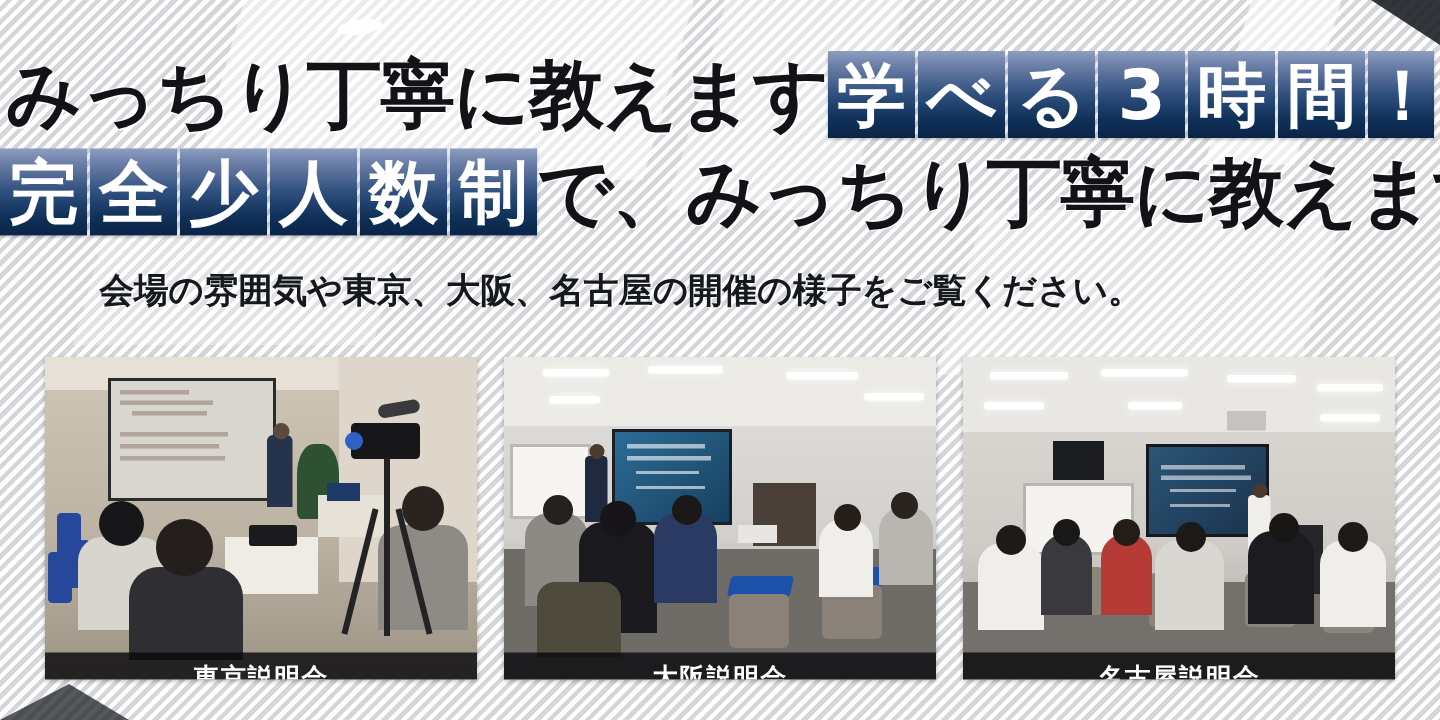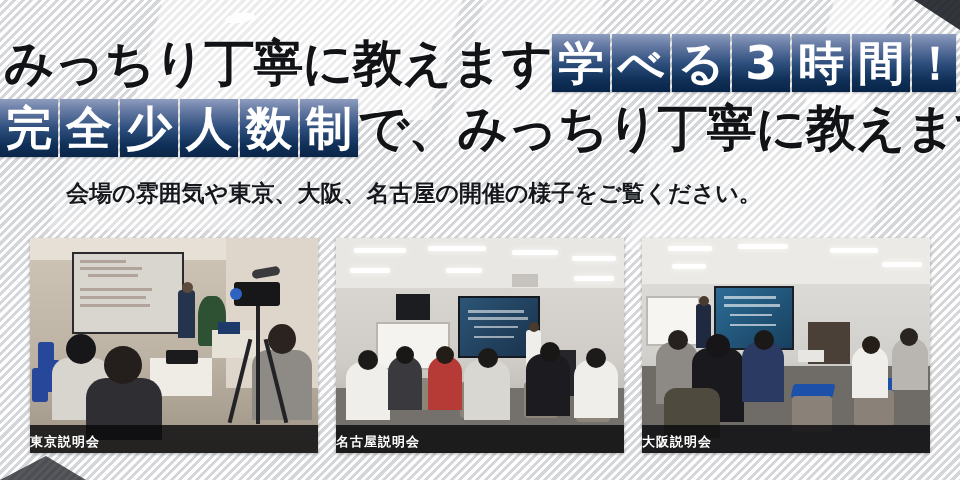--- a/index.html
+++ b/index.html
@@ -140,25 +140,25 @@
     height: 215px;
     overflow: hidden;
     background: #8d8377;
     box-shadow: 0 1px 3px rgba(0,0,0,0.28);
   }
   .photo .scene { position: absolute; inset: 0; }
 
   .caption {
     position: absolute;
     left: 0; right: 0; bottom: 0;
-    height: 28px;
+    height: 18px;
     line-height: 34px;
-    text-align: left;
+    text-align: center;
     color: #ffffff;
-    font-size: 13px;
+    font-size: 17px;
     font-weight: 700;
     background: rgba(10,10,12,0.82);
     letter-spacing: 1px;
   }
 
   
   .s1 { background: linear-gradient(to bottom, #cfc6b8 0%, #bdb3a4 55%, #9d9384 100%); }
   .s1 .wallR  { position:absolute; left:196px; top:0; width:92px; height:150px; background:#ded6ca; }
   .s1 .ceil   { position:absolute; left:0; top:0; width:288px; height:22px; background:#e6e0d6; }
   .s1 .screen { position:absolute; left:42px; top:14px; width:108px; height:78px; background:#d9d5cf; border:2px solid #2b2b2e; }
@@ -275,20 +275,59 @@
         <div class="bodyC"></div>
         <div class="headC"></div>
         <div class="trileg" style="left:226px; top:66px; width:4px; height:120px;"></div>
         <div class="trileg" style="left:208px; top:100px; width:4px; height:86px; transform:rotate(14deg);"></div>
         <div class="trileg" style="left:244px; top:100px; width:4px; height:86px; transform:rotate(-14deg);"></div>
         <div class="cam"></div>
         <div class="camlens"></div>
         <div class="mic"></div>
       </div>
       <div class="caption">東京説明会</div>
+    </div>
+
+    <div class="photo">
+      <div class="scene s3">
+        <div class="ceil"></div>
+        <div class="lamp" style="left:26px;  top:8px;  width:44px;"></div>
+        <div class="lamp" style="left:96px;  top:6px;  width:50px;"></div>
+        <div class="lamp" style="left:188px; top:10px; width:48px;"></div>
+        <div class="lamp" style="left:240px; top:24px; width:40px;"></div>
+        <div class="lamp" style="left:30px;  top:26px; width:34px;"></div>
+        <div class="wbd"></div>
+        <div class="scr"></div>
+        <div class="scrln" style="left:82px;  top:58px; width:52px; height:3px;"></div>
+        <div class="scrln" style="left:82px;  top:66px; width:56px; height:3px;"></div>
+        <div class="scrln" style="left:88px;  top:76px; width:42px; height:2px;"></div>
+        <div class="scrln" style="left:88px;  top:86px; width:46px; height:2px;"></div>
+        <div class="pres"></div>
+        <div class="preshd"></div>
+        <div class="podium"></div>
+        <div class="floor"></div>
+        <div class="proj"></div>
+        <div class="bchair" style="left:150px; top:146px; width:42px; height:14px; transform:skewX(-12deg);"></div>
+        <div class="bchair" style="left:214px; top:140px; width:40px; height:13px; transform:skewX(-12deg);"></div>
+        <div class="chair" style="left:150px; top:158px; width:40px; height:36px;"></div>
+        <div class="chair" style="left:212px; top:152px; width:40px; height:36px;"></div>
+        <div class="chair" style="left:94px;  top:128px; width:32px; height:32px;"></div>
+        <div class="body" style="left:14px;  top:104px; width:42px; height:62px; background:#8d8a86;"></div>
+        <div class="head" style="left:26px;  top:92px;  width:20px; height:20px; background:#26211e;"></div>
+        <div class="body" style="left:50px;  top:110px; width:52px; height:74px; background:#1a1a1e;"></div>
+        <div class="head" style="left:64px;  top:96px;  width:24px; height:24px; background:#171517;"></div>
+        <div class="body" style="left:100px; top:104px; width:42px; height:60px; background:#2a3a63;"></div>
+        <div class="head" style="left:112px; top:92px;  width:20px; height:20px; background:#1b1917;"></div>
+        <div class="body" style="left:210px; top:108px; width:36px; height:52px; background:#efeeea;"></div>
+        <div class="head" style="left:220px; top:98px;  width:18px; height:18px; background:#241d18;"></div>
+        <div class="body" style="left:250px; top:100px; width:36px; height:52px; background:#b9b6b1;"></div>
+        <div class="head" style="left:258px; top:90px;  width:18px; height:18px; background:#2a2420;"></div>
+        <div class="body" style="left:22px;  top:150px; width:56px; height:50px; background:#4f4a3e; border-radius:12px 12px 0 0;"></div>
+      </div>
+      <div class="caption">大阪説明会</div>
     </div>
 
     <div class="photo">
       <div class="scene s2">
         <div class="ceil"></div>
         <div class="lamp" style="left:18px;  top:10px; width:52px;"></div>
         <div class="lamp" style="left:92px;  top:8px;  width:58px;"></div>
         <div class="lamp" style="left:176px; top:12px; width:46px;"></div>
         <div class="lamp" style="left:236px; top:18px; width:44px;"></div>
         <div class="lamp" style="left:14px;  top:30px; width:40px;"></div>
@@ -320,53 +359,14 @@
         <div class="body" style="left:128px; top:122px; width:46px; height:60px; background:#d9d7d2;"></div>
         <div class="head" style="left:142px; top:110px; width:20px; height:20px; background:#1c1a18;"></div>
         <div class="body" style="left:190px; top:116px; width:44px; height:62px; background:#1b1b20;"></div>
         <div class="head" style="left:204px; top:104px; width:20px; height:20px; background:#191715;"></div>
         <div class="body" style="left:238px; top:122px; width:44px; height:58px; background:#efeeeb;"></div>
         <div class="head" style="left:250px; top:110px; width:20px; height:20px; background:#1d1b19;"></div>
       </div>
       <div class="caption">名古屋説明会</div>
     </div>
 
-    <div class="photo">
-      <div class="scene s3">
-        <div class="ceil"></div>
-        <div class="lamp" style="left:26px;  top:8px;  width:44px;"></div>
-        <div class="lamp" style="left:96px;  top:6px;  width:50px;"></div>
-        <div class="lamp" style="left:188px; top:10px; width:48px;"></div>
-        <div class="lamp" style="left:240px; top:24px; width:40px;"></div>
-        <div class="lamp" style="left:30px;  top:26px; width:34px;"></div>
-        <div class="wbd"></div>
-        <div class="scr"></div>
-        <div class="scrln" style="left:82px;  top:58px; width:52px; height:3px;"></div>
-        <div class="scrln" style="left:82px;  top:66px; width:56px; height:3px;"></div>
-        <div class="scrln" style="left:88px;  top:76px; width:42px; height:2px;"></div>
-        <div class="scrln" style="left:88px;  top:86px; width:46px; height:2px;"></div>
-        <div class="pres"></div>
-        <div class="preshd"></div>
-        <div class="podium"></div>
-        <div class="floor"></div>
-        <div class="proj"></div>
-        <div class="bchair" style="left:150px; top:146px; width:42px; height:14px; transform:skewX(-12deg);"></div>
-        <div class="bchair" style="left:214px; top:140px; width:40px; height:13px; transform:skewX(-12deg);"></div>
-        <div class="chair" style="left:150px; top:158px; width:40px; height:36px;"></div>
-        <div class="chair" style="left:212px; top:152px; width:40px; height:36px;"></div>
-        <div class="chair" style="left:94px;  top:128px; width:32px; height:32px;"></div>
-        <div class="body" style="left:14px;  top:104px; width:42px; height:62px; background:#8d8a86;"></div>
-        <div class="head" style="left:26px;  top:92px;  width:20px; height:20px; background:#26211e;"></div>
-        <div class="body" style="left:50px;  top:110px; width:52px; height:74px; background:#1a1a1e;"></div>
-        <div class="head" style="left:64px;  top:96px;  width:24px; height:24px; background:#171517;"></div>
-        <div class="body" style="left:100px; top:104px; width:42px; height:60px; background:#2a3a63;"></div>
-        <div class="head" style="left:112px; top:92px;  width:20px; height:20px; background:#1b1917;"></div>
-        <div class="body" style="left:210px; top:108px; width:36px; height:52px; background:#efeeea;"></div>
-        <div class="head" style="left:220px; top:98px;  width:18px; height:18px; background:#241d18;"></div>
-        <div class="body" style="left:250px; top:100px; width:36px; height:52px; background:#b9b6b1;"></div>
-        <div class="head" style="left:258px; top:90px;  width:18px; height:18px; background:#2a2420;"></div>
-        <div class="body" style="left:22px;  top:150px; width:56px; height:50px; background:#4f4a3e; border-radius:12px 12px 0 0;"></div>
-      </div>
-      <div class="caption">大阪説明会</div>
-    </div>
-
   </div>
 </div>
 
 </body></html>

